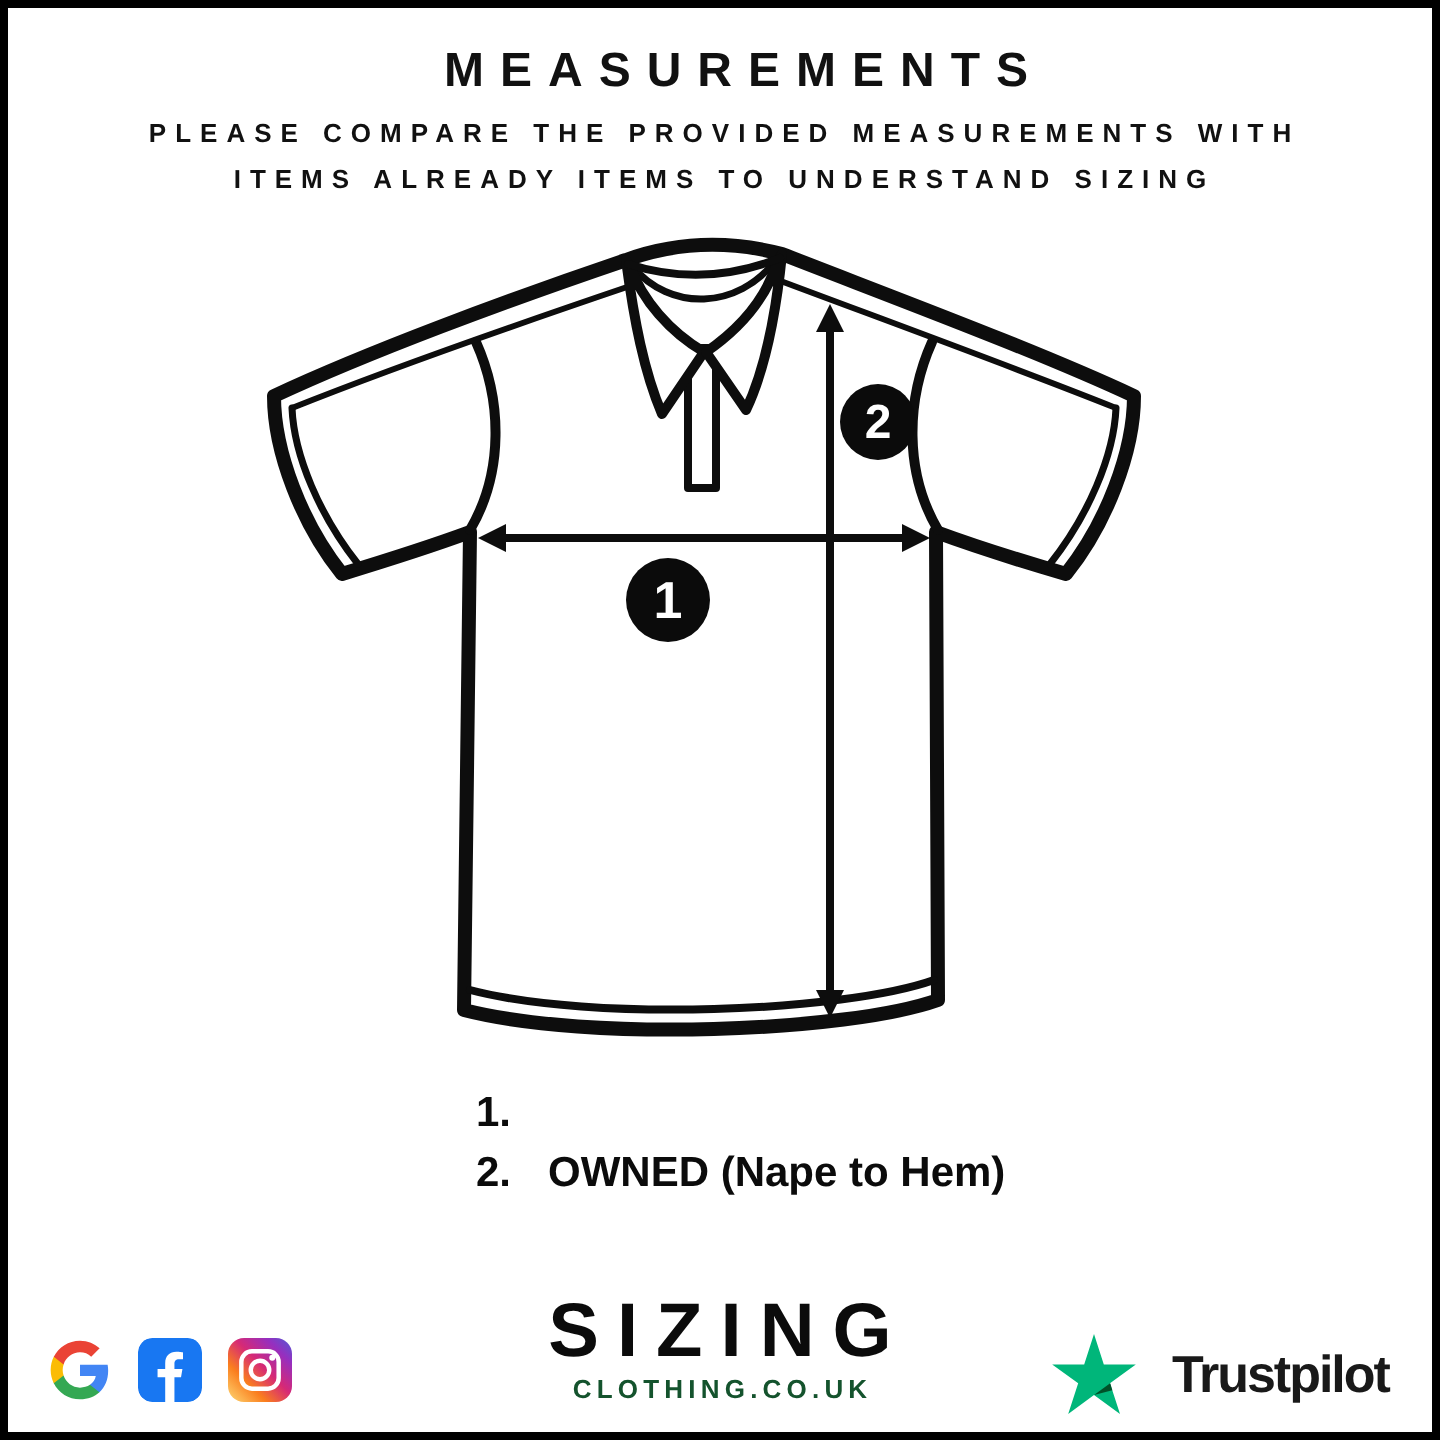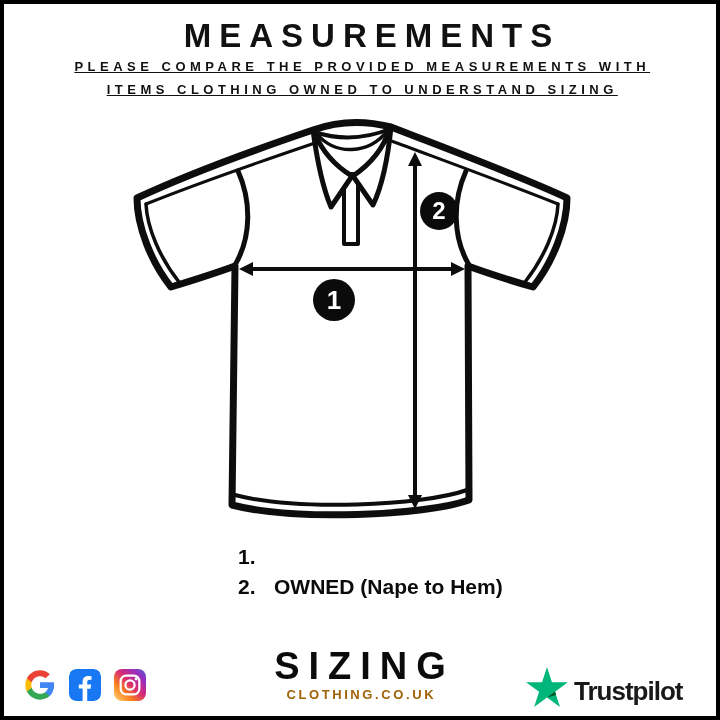--- a/index.html
+++ b/index.html
@@ -4,51 +4,51 @@
 <style>
   html,body{margin:0;padding:0;}
   body{
     width:720px;height:720px;box-sizing:border-box;position:relative;
     background:#ffffff;border:4px solid #000;overflow:hidden;
     font-family:"Liberation Sans",sans-serif;color:#111;
   }
   
   .hdr{position:absolute;top:14px;left:0;width:100%;text-align:center;}
   .title{
-    margin:0;font-size:33px;font-weight:bold;letter-spacing:8px;padding-left:24px;
+    margin:0;font-size:24px;font-weight:bold;letter-spacing:8px;padding-left:24px;
     color:#111;line-height:36px;
   }
   .subtitle{
     margin:2px 0 0 0;font-size:13px;font-weight:bold;letter-spacing:4.5px;padding-left:4.5px;
-    line-height:21px;color:#111;text-decoration:underline;
+    line-height:21px;color:#111;
   }
   
   .diagram{position:absolute;left:0;top:0;width:720px;height:720px;}
   
   .legend{position:absolute;left:234px;top:538px;}
   .legend-row{display:grid;grid-template-columns:36px auto;align-items:baseline;
     font-size:21px;font-weight:bold;line-height:30px;color:#0b0b0b;}
   
   .social{position:absolute;left:20px;top:665px;display:flex;gap:13px;}
   .social svg{display:block;}
   .brand{position:absolute;left:50%;transform:translateX(-50%);top:642px;text-align:center;}
   .brand-name{font-size:38px;font-weight:bold;letter-spacing:9px;padding-left:9px;
     line-height:40px;color:#0b0b0b;}
   .brand-domain{font-size:13px;font-weight:bold;letter-spacing:2.6px;padding-left:2.6px;
-    margin-top:1px;color:#a16207;}
-  .trustpilot{position:absolute;left:522px;top:663px;display:flex;align-items:flex-end;gap:6px;}
+    margin-top:1px;color:#14532d;}
+  .trustpilot{position:absolute;left:522px;top:663px;display:flex;align-items:center;gap:18px;}
   .tp-text{font-size:26px;font-weight:bold;letter-spacing:-1px;color:#191919;}
 </style>
 </head>
 <body>
 
 <div class="hdr">
   <h1 class="title">MEASUREMENTS</h1>
   <div class="subtitle">PLEASE COMPARE THE PROVIDED MEASUREMENTS WITH</div>
-  <div class="subtitle">ITEMS CLOTHING OWNED TO UNDERSTAND SIZING</div>
+  <div class="subtitle">ITEMS ALREADY ITEMS TO UNDERSTAND SIZING</div>
 </div>
 
 <svg class="diagram" viewBox="0 0 720 720">
   <g stroke="#0d0d0d" fill="none" stroke-linejoin="round" stroke-linecap="round">
 
     <path fill="#ffffff" stroke-width="7" d="
       M 309 126
       C 250 146 180 172 133 194
       C 133 222 147 258 167 283
       C 190 276 212 269 231 262

